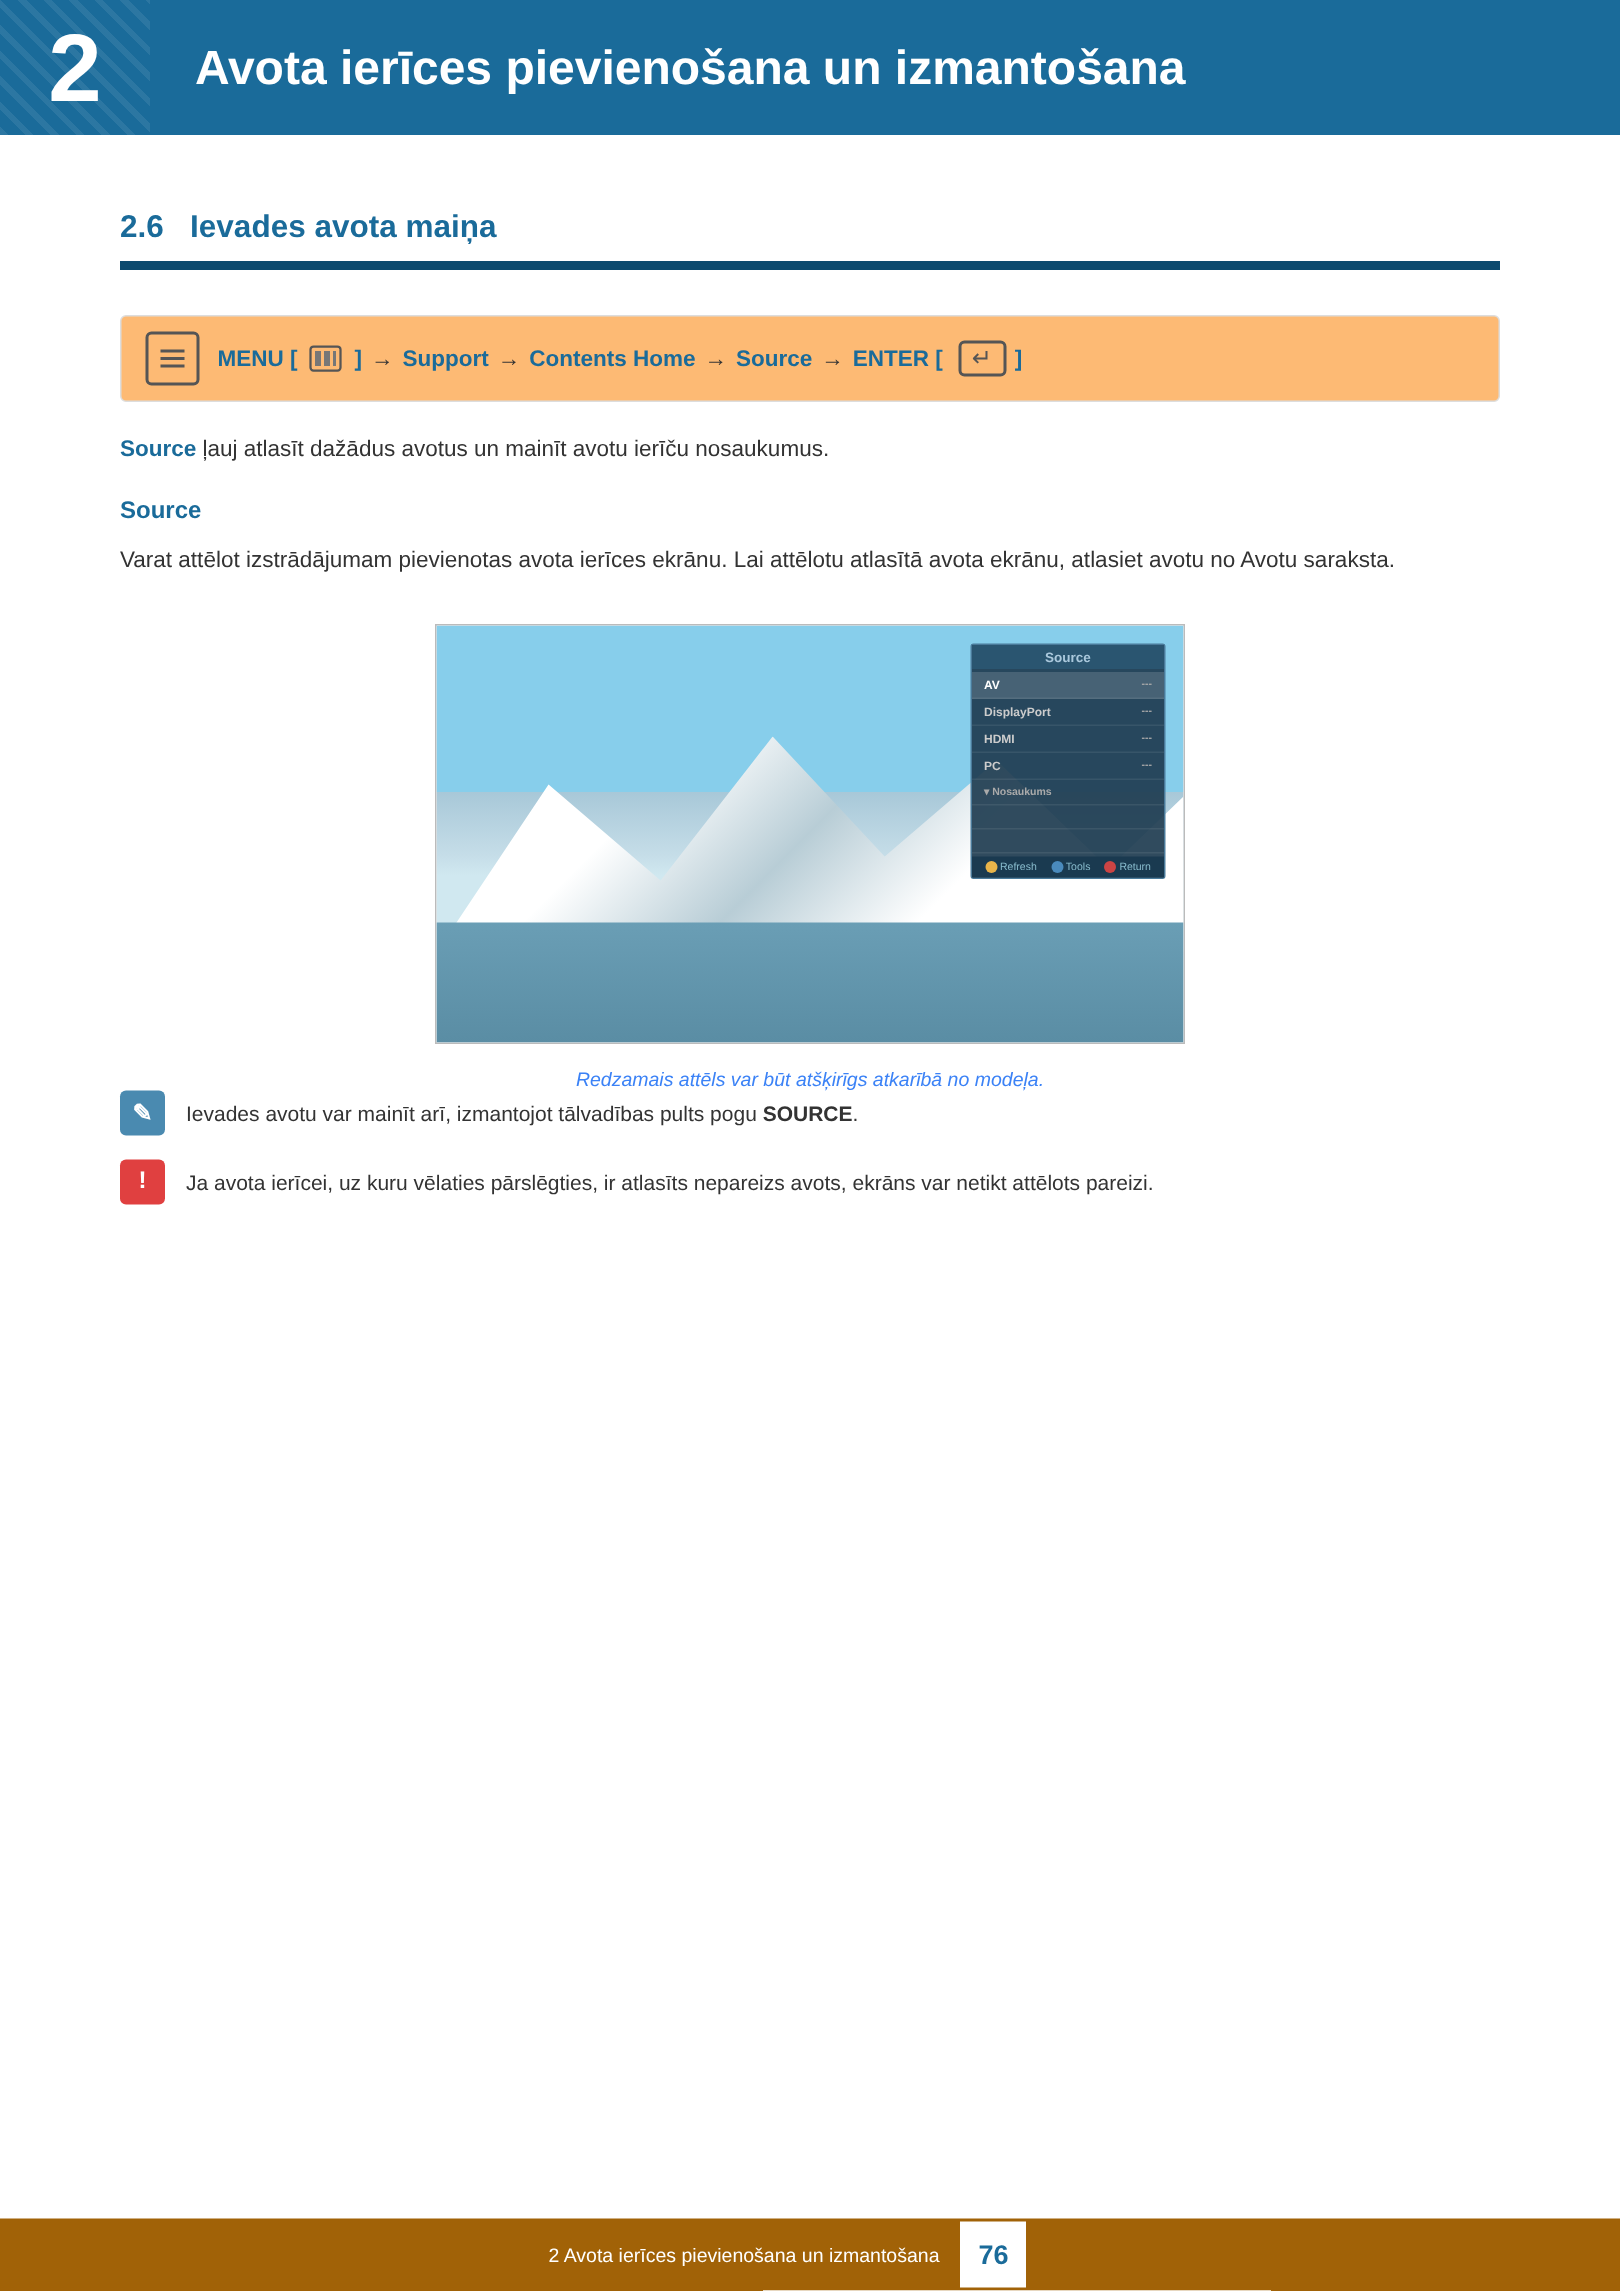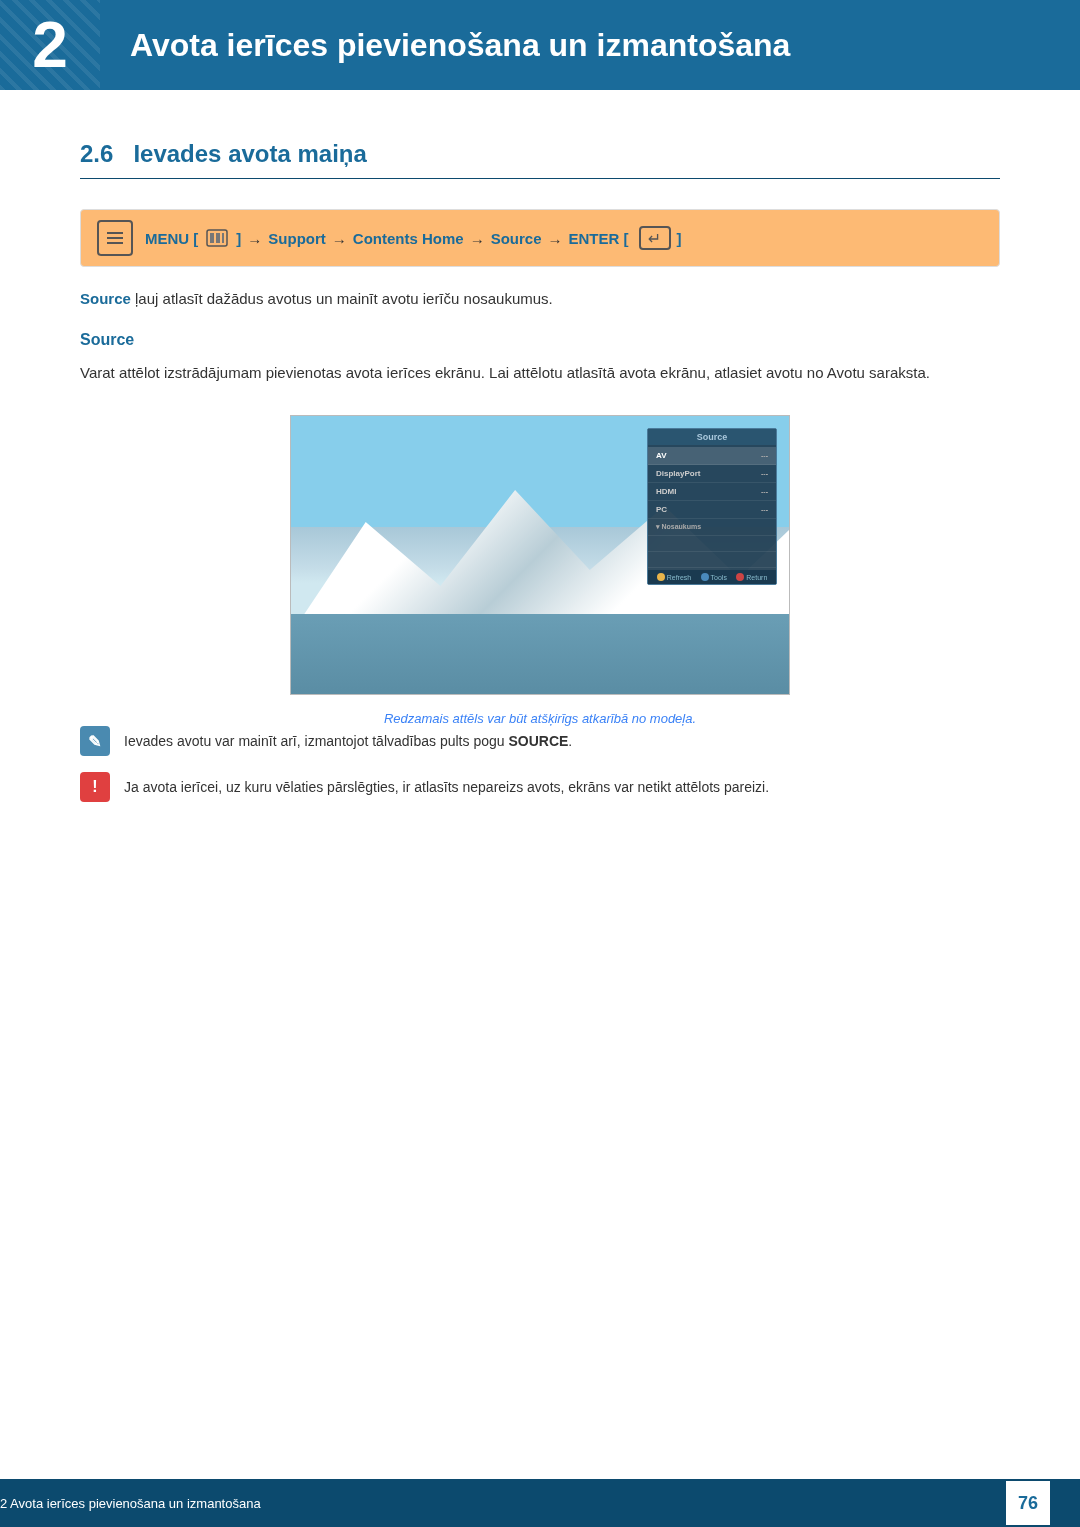--- a/index.html
+++ b/index.html
@@ -57,26 +57,26 @@
       padding-left: 30px;
     }
 
     
     .content {
       padding: 0 80px 80px 80px;
     }
 
     
     .section-heading {
-      font-size: 24px;
+      font-size: 21px;
       font-weight: bold;
       color: #1a6b9a;
       margin-bottom: 30px;
       padding-bottom: 10px;
-      border-bottom: 1px solid #0c4a6e;
+      border-bottom: 6px solid #0c4a6e;
     }
 
     
     .subsection-heading {
       font-size: 18px;
       font-weight: bold;
       color: #1a6b9a;
       margin-bottom: 20px;
     }
 
@@ -294,24 +294,24 @@
       font-weight: bold;
     }
 
     
     .page-footer {
       position: absolute;
       bottom: 0;
       left: 0;
       right: 0;
       height: 48px;
-      background: #0c4a6e;
-      display: flex;
-      align-items: center;
-      justify-content: space-between;
+      background: #a16207;
+      display: flex;
+      align-items: center;
+      justify-content: center;
       padding-right: 30px;
       gap: 14px;
       margin-top: 36px;
     }
     .footer-chapter-text {
       color: #fff;
       font-size: 13px;
     }
     .footer-page-num {
       background: #fff;

